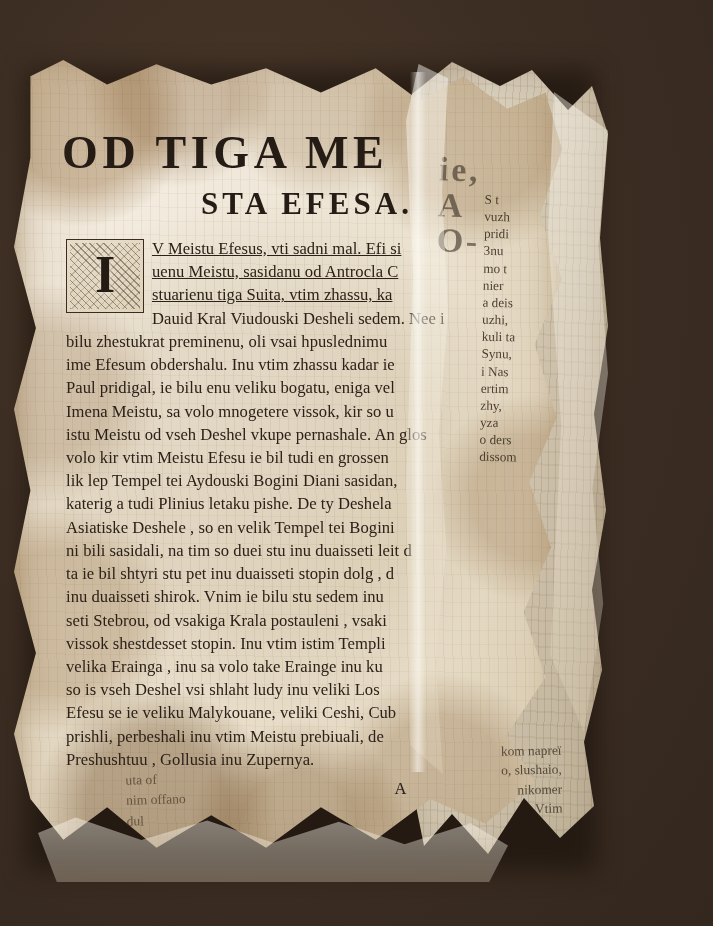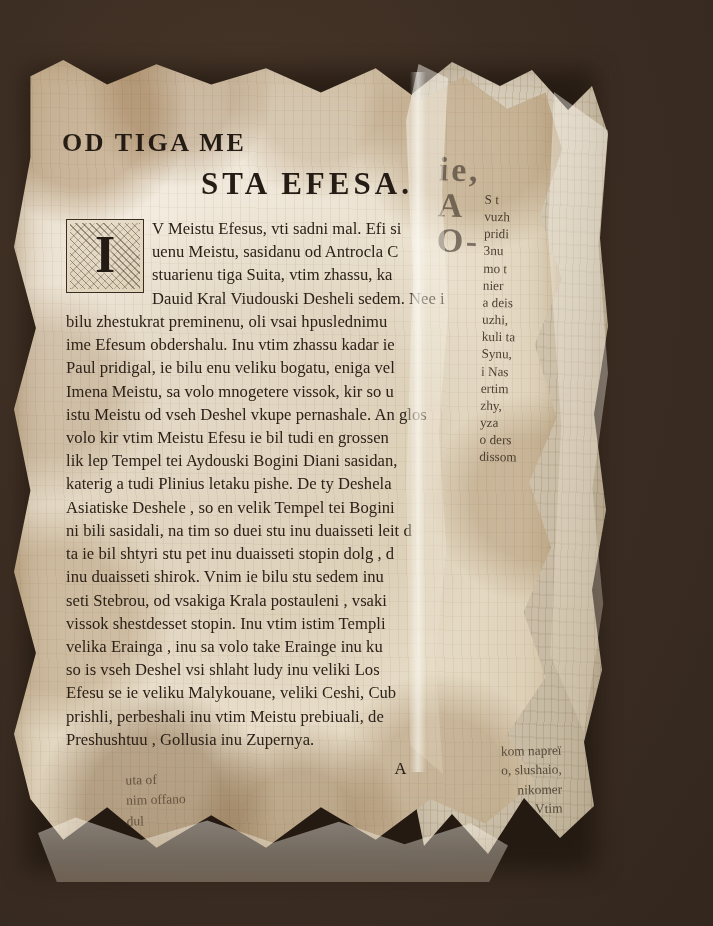--- a/index.html
+++ b/index.html
@@ -138,21 +138,21 @@
   .title-1, .title-2 {
     font-family: "Liberation Serif", serif;
     font-weight: 700;
     color: #241c15;
     letter-spacing: 0.10em;
     line-height: 1;
     text-align: center;
     white-space: nowrap;
   }
   .title-1 {
-    font-size: 26px;
+    font-size: 46px;
     margin-left: -4px;
     text-align: left;
   }
   .title-2 {
     font-size: 31px;
     margin-top: 12px;
     letter-spacing: 0.13em;
     padding-left: 52px;
   }
 
@@ -161,21 +161,21 @@
     font-size: 16.6px;
     line-height: 1.40;
     color: #2c2118;
     font-family: "Liberation Serif", serif;
   }
   .body-block .ln {
     white-space: nowrap;
     display: block;
     letter-spacing: 0.002em;
   }
-  .indent-1 { padding-left: 48px; }
+  .indent-1 { padding-left: 48px; text-decoration: underline; }
 
   
   .initial-cap {
     float: left;
     width: 78px;
     height: 74px;
     margin: 2px 8px 0 0;
     border: 1.5px solid #3a2c20;
     background:
       linear-gradient(135deg, #e9e0cd 0%, #ded2b9 100%);

